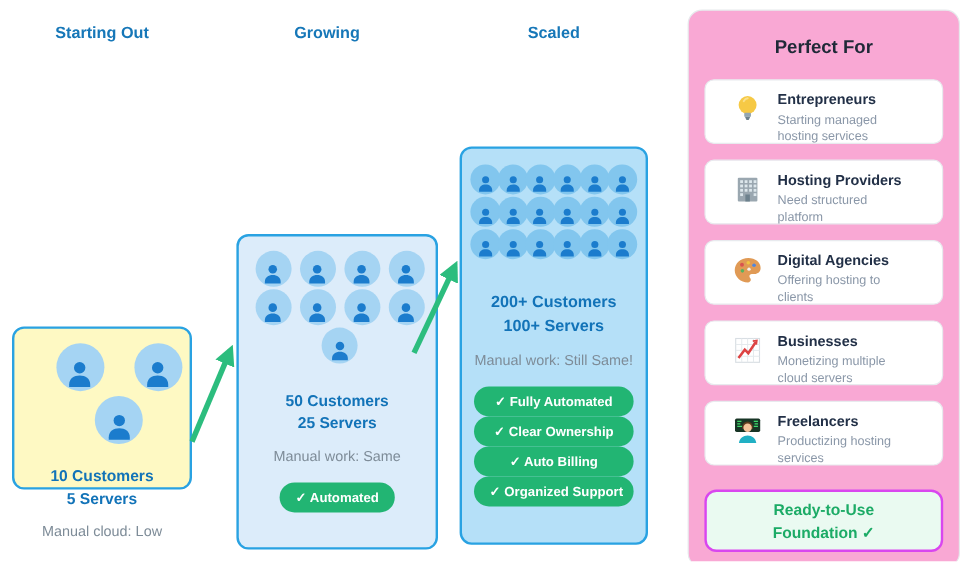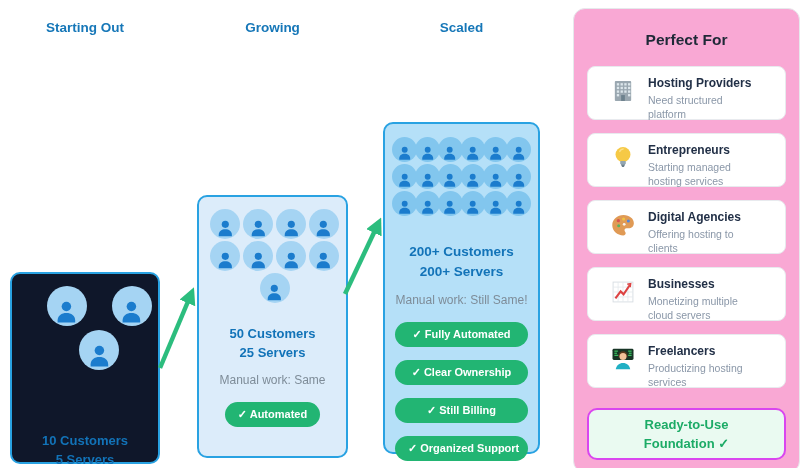--- a/index.html
+++ b/index.html
@@ -6,43 +6,43 @@
   .canvas{position:relative;width:808px;height:468px;background:#ffffff;overflow:hidden;padding-left:35px;}
 
   
   .stage-title{position:absolute;top:20px;text-align:center;font-size:13.5px;font-weight:bold;color:#1677b8;}
   #title-1{left:10px;width:150px;}
   #title-2{left:197px;width:151px;}
   #title-3{left:383px;width:157px;}
 
   .stage-card{position:absolute;box-sizing:border-box;border:2.5px solid #29a2e2;border-radius:10px;
     display:flex;flex-direction:column;align-items:center;padding:12px 8px 10px;}
-  #card-1{left:10px;top:272px;width:150px;height:192px;background:#0f172a;gap:44px;}
-  #card-2{left:197px;top:195px;width:151px;height:263px;background:#dcecfa;}
+  #card-1{left:10px;top:272px;width:150px;height:136px;background:#fef9c3;}
+  #card-2{left:197px;top:195px;width:168px;height:263px;background:#dcecfa;}
   #card-3{left:383px;top:122px;width:157px;height:332px;background:#b5e0f8;padding-top:13px;}
 
   .avatars{display:flex;flex-direction:column;width:100%;}
   .avatar-row{display:flex;justify-content:space-around;align-items:center;width:100%;}
   .avatar{border-radius:50%;background:#a5d4f3;display:flex;align-items:flex-end;justify-content:center;overflow:hidden;}
   .avatar svg{display:block;width:62%;height:80%;}
   #card-1 .avatar{width:40px;height:40px;}
   #card-1 .avatar-row{margin-bottom:4px;padding:0 14px;}
   #card-2 .avatar{width:30px;height:30px;}
   #card-2 .avatar-row{margin-bottom:2px;padding:0 2px;}
   #card-3 .avatar{width:25px;height:25px;background:#82c6ee;margin:0 -1px;}
   #card-3 .avatar-row{margin-bottom:2px;justify-content:center;}
 
   .stats{text-align:center;font-size:13px;font-weight:bold;color:#1273b8;line-height:1.45;}
   #card-1 .stats{margin-top:14px;}
   #card-2 .stats{margin-top:20px;}
   #card-3 .stats{margin-top:24px;font-size:13.5px;}
   .manual{text-align:left;font-size:12px;color:#7e8c98;margin-top:10px;}
   #card-3 .manual{margin-top:12px;}
 
-  .badges{display:flex;flex-direction:column;align-items:center;gap:13px;margin-top:15px;width:100%;justify-content:flex-end;}
+  .badges{display:flex;flex-direction:column;align-items:center;margin-top:15px;width:100%;justify-content:flex-end;}
   .badge{background:#22b573;color:#ffffff;font-size:11px;font-weight:bold;
     padding:6px 13px;border-radius:14px;white-space:nowrap;text-align:center;}
   #card-3 .badge{align-self:stretch;margin:0 2px;}
 
   .arrow{position:absolute;pointer-events:none;}
 
   
   .panel{position:absolute;left:573px;top:8px;width:227px;height:465px;box-sizing:border-box;
     background:#f9a8d4;border:1px solid #e6e9ec;border-radius:12px;padding:12px 13px;
     display:flex;flex-direction:column;}
@@ -284,27 +284,27 @@
           <div class="avatar">
             <svg viewBox="0 0 24 24" fill="#1b7ccd">
               <circle cx="12" cy="8.6" r="4.6"></circle>
               <path d="M3.5 22c0-4.6 3.8-7.2 8.5-7.2s8.5 2.6 8.5 7.2v2h-17z"></path>
             </svg>
           </div>
         </div>
       </div>
     <div class="stats">
       <div>200+ Customers</div>
-      <div>200+ Servers</div>
+      <div>100+ Servers</div>
     </div>
     <div class="manual">Manual work: Still Same!</div>
     <div class="badges">
       <div class="badge">✓ Fully Automated</div>
       <div class="badge">✓ Clear Ownership</div>
-      <div class="badge">✓ Still Billing</div>
+      <div class="badge">✓ Auto Billing</div>
       <div class="badge">✓ Organized Support</div>
     </div>
   </div>
 
   <svg class="arrow" style="left:152px;top:272px;" width="52" height="104" viewBox="0 0 52 104">
     <defs>
       <marker id="ah1" viewBox="0 0 10 10" refX="7" refY="5" markerWidth="17" markerHeight="17" orient="auto" markerUnits="userSpaceOnUse">
         <path d="M0,0 L10,5 L0,10 z" fill="#2cbd7e"></path>
       </marker>
     </defs>
@@ -314,20 +314,35 @@
     <defs>
       <marker id="ah2" viewBox="0 0 10 10" refX="7" refY="5" markerWidth="17" markerHeight="17" orient="auto" markerUnits="userSpaceOnUse">
         <path d="M0,0 L10,5 L0,10 z" fill="#2cbd7e"></path>
       </marker>
     </defs>
     <path d="M8,92 L42,20" stroke="#2cbd7e" stroke-width="4.5" fill="none" marker-end="url(#ah2)"></path>
   </svg>
 
   <div class="panel">
     <div class="panel-title">Perfect For</div>
+
+    <div class="pf-item">
+      <span class="pf-icon">
+        <svg viewBox="0 0 24 24">
+          <circle cx="12" cy="9" r="6.4" fill="#f6c945"></circle>
+          <path d="M9.2 6.3c.6-1.2 1.7-2 2.9-2.1" stroke="#fbe08a" stroke-width="1.3" fill="none" stroke-linecap="round"></path>
+          <rect x="9.6" y="14.6" width="4.8" height="2.8" rx="0.6" fill="#93a6b2"></rect>
+          <path d="M10.1 17.4h3.8l-1.1 2.3h-1.6z" fill="#6d818d"></path>
+        </svg>
+      </span>
+      <span class="pf-text">
+        <span class="pf-title">Entrepreneurs</span>
+        <span class="pf-sub">Starting managed hosting services</span>
+      </span>
+    </div>
 
     <div class="pf-item">
       <span class="pf-icon">
         <svg viewBox="0 0 24 24">
           <rect x="5" y="3.5" width="14" height="17" rx="0.8" fill="#9aa7b0"></rect>
           <g fill="#dde7ec">
             <rect x="6.7" y="5.3" width="2" height="2"></rect>
               <rect x="9.9" y="5.3" width="2" height="2"></rect>
               <rect x="13.1" y="5.3" width="2" height="2"></rect>
               <rect x="16.3" y="5.3" width="2" height="2"></rect>
@@ -347,35 +362,20 @@
       </span>
       <span class="pf-text">
         <span class="pf-title">Hosting Providers</span>
         <span class="pf-sub">Need structured platform</span>
       </span>
     </div>
 
     <div class="pf-item">
       <span class="pf-icon">
         <svg viewBox="0 0 24 24">
-          <circle cx="12" cy="9" r="6.4" fill="#f6c945"></circle>
-          <path d="M9.2 6.3c.6-1.2 1.7-2 2.9-2.1" stroke="#fbe08a" stroke-width="1.3" fill="none" stroke-linecap="round"></path>
-          <rect x="9.6" y="14.6" width="4.8" height="2.8" rx="0.6" fill="#93a6b2"></rect>
-          <path d="M10.1 17.4h3.8l-1.1 2.3h-1.6z" fill="#6d818d"></path>
-        </svg>
-      </span>
-      <span class="pf-text">
-        <span class="pf-title">Entrepreneurs</span>
-        <span class="pf-sub">Starting managed hosting services</span>
-      </span>
-    </div>
-
-    <div class="pf-item">
-      <span class="pf-icon">
-        <svg viewBox="0 0 24 24">
           <path d="M12.5 3.5c5 0 8.8 3.1 8.8 7 0 2.6-1.9 4.3-4.5 4.3h-1.8c-1 0-1.7.7-1.7 1.6 0 .5.2.9.5 1.3.3.4.5.8.5 1.3 0 1-.9 1.9-2.1 1.9-5 0-9.4-3.8-9.4-8.7 0-4.8 4.2-8.7 9.7-8.7z" fill="#e09a55"></path>
           <circle cx="8" cy="8.3" r="1.4" fill="#d9534f"></circle>
           <circle cx="12.5" cy="6.8" r="1.3" fill="#f0c441"></circle>
           <circle cx="16.6" cy="8.6" r="1.3" fill="#4f86e0"></circle>
           <circle cx="8.3" cy="12.6" r="1.3" fill="#57b35e"></circle>
           <circle cx="13" cy="11.4" r="1.2" fill="#f7f3ee"></circle>
         </svg>
       </span>
       <span class="pf-text">
         <span class="pf-title">Digital Agencies</span>

